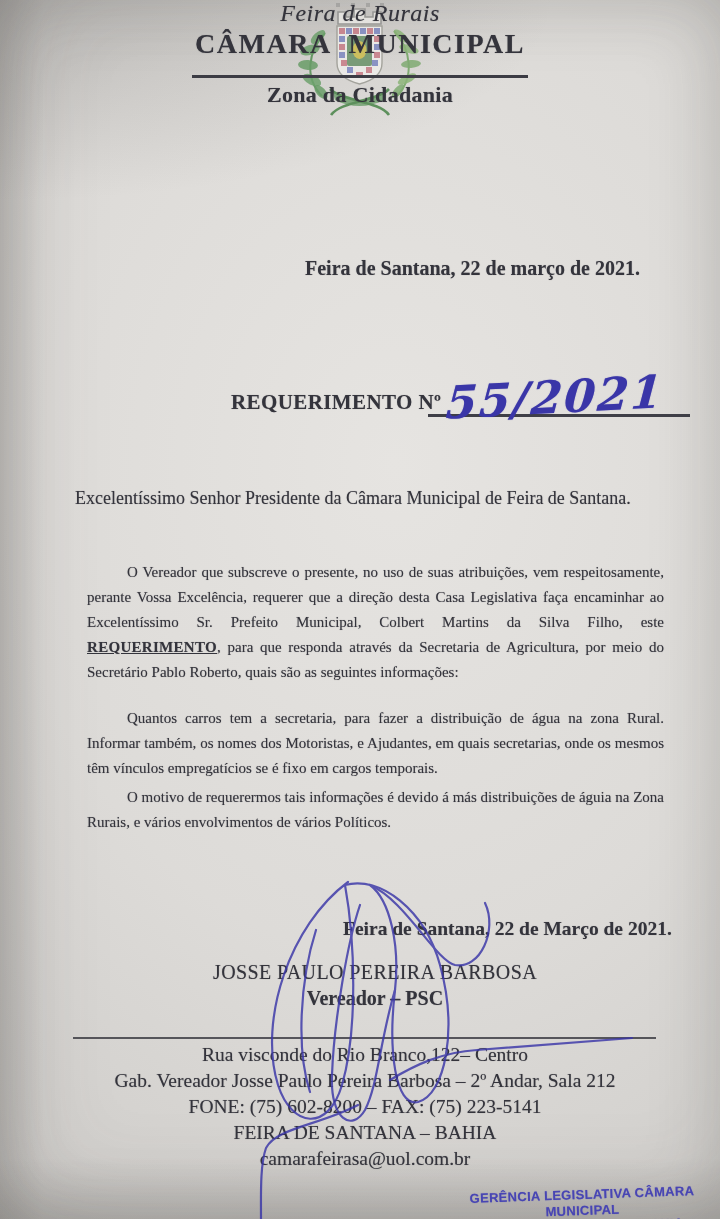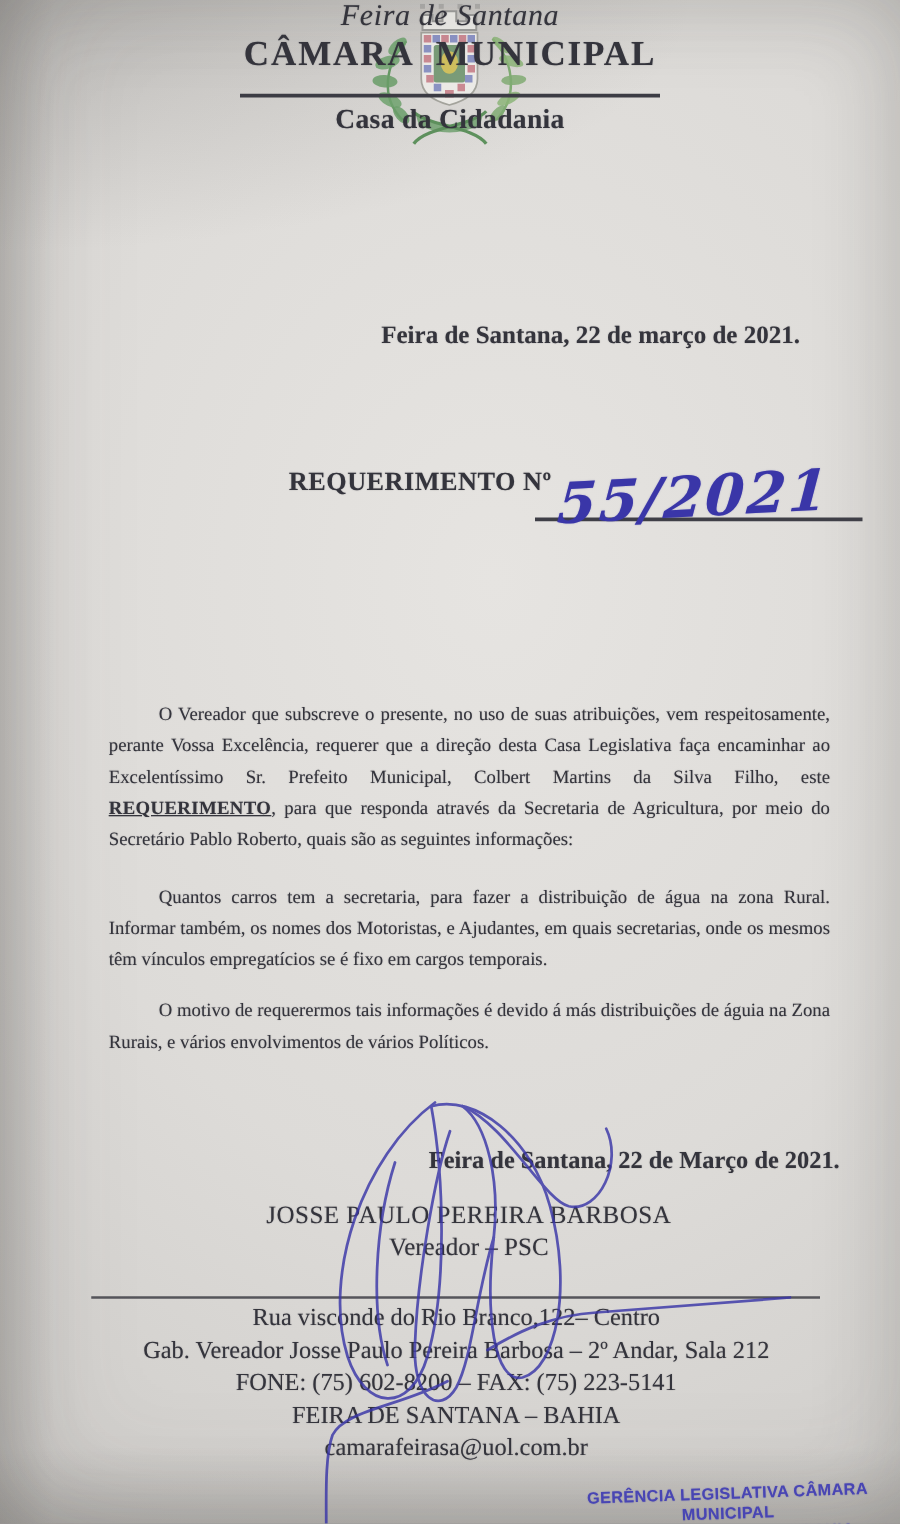--- a/index.html
+++ b/index.html
@@ -17,37 +17,37 @@
   .abs{position:absolute;}
   .scan{text-shadow:0 0 1px rgba(40,40,48,.4);}
   
   .hdr{left:0;top:136;width:720px;text-align:center;}
   .hdr-city{font-style:italic;font-size:24px;letter-spacing:.5px;}
   .hdr-org{display:inline-block;font-size:28px;font-weight:bold;letter-spacing:1.5px;word-spacing:10px;
            border-bottom:3px solid #3c3c44;padding:0 3px 15px 3px;margin-top:1px;}
   .hdr-sub{font-size:22px;font-weight:bold;margin-top:4px;letter-spacing:.3px;}
   .date-top{left:305px;top:257px;font-size:20px;font-weight:bold;}
   
-  .req-label{left:231px;top:373px;font-size:21px;font-weight:bold;letter-spacing:.4px;}
+  .req-label{left:231px;top:390px;font-size:21px;font-weight:bold;letter-spacing:.4px;}
   .req-line{left:428px;top:356px;width:262px;height:58px;border-bottom:3px solid #3f3f47;}
   .req-num{position:absolute;left:18px;bottom:-10px;font-family:"DejaVu Serif", serif;font-style:italic;
            font-size:45px;font-weight:bold;color:#3a36a8;transform:rotate(-3deg) skewX(-7deg);
            letter-spacing:2px;white-space:nowrap;text-shadow:0 0 1px rgba(58,54,168,.5);}
   .addressee{left:75px;top:488px;font-size:18px;width:600px;}
   
   .bodytxt{left:87px;top:560px;width:577px;font-size:15px;line-height:25px;text-align:justify;}
   .bodytxt p{margin:0 0 21px 0;text-indent:40px;}
-  .bodytxt p.p2{margin-bottom:16px;}
+  .bodytxt p.p2{margin-bottom:4px;}
   .bodytxt p.p3{margin-bottom:17px;}
   .term{font-weight:bold;text-decoration:underline;letter-spacing:.3px;}
   
   .date-sig{left:343px;top:918px;font-size:19.5px;font-weight:bold;}
   .signer{left:95px;top:961px;width:560px;text-align:center;}
   .signer-name{font-size:20px;letter-spacing:.4px;}
-  .signer-role{font-size:20px;font-weight:normal;margin-top:3px;}
+  .signer-role{font-size:20px;font-weight:bold;margin-top:3px;}
   .rule{left:73px;top:1037px;width:583px;border-top:2px solid rgba(52,52,60,.8);height:0;}
   
   .footer{left:35px;top:1042px;width:660px;text-align:center;font-size:19.5px;line-height:26px;}
   
   .stamp{left:440px;top:1187px;width:285px;text-align:center;transform:rotate(-2deg);
          font-family:"Liberation Sans", sans-serif;font-weight:bold;font-size:13px;line-height:16px;
          color:#4340b4;letter-spacing:.3px;text-shadow:0 0 1px rgba(67,64,180,.55);opacity:.95;}
   .sig-svg{left:230px;top:870px;}
   .crest{left:293px;top:3px;}
 </style>
@@ -105,32 +105,33 @@
       <ellipse cx="114" cy="76" rx="10" ry="4" fill="#79ab61" opacity=".85" transform="rotate(-26 114 76)"></ellipse>
       <ellipse cx="105" cy="88" rx="8.5" ry="3.8" fill="#6aa05a" opacity=".85" transform="rotate(-48 105 88)"></ellipse>
 
       <path d="M40,90 C55,99 78,99 93,90 L91,97 C75,105 58,105 42,97 Z" fill="#4f8f4f" opacity=".8"></path>
       <path d="M38,112 C48,98 85,98 96,86" fill="none" stroke="#3f7f3f" stroke-width="2.6"></path>
       <path d="M96,112 C86,98 49,98 37,86" fill="none" stroke="#3f7f3f" stroke-width="2.6"></path>
     </g>
   </svg>
 
   <div class="abs hdr scan">
-    <div class="hdr-city">Feira de Santana</div>
+    <div class="hdr-city">Feira de Rurais</div>
     <div><span class="hdr-org">CÂMARA MUNICIPAL</span></div>
-    <div class="hdr-sub">Casa da Cidadania</div>
+    <div class="hdr-sub">Zona da Cidadania</div>
   </div>
 
   <div class="abs date-top scan">Feira de Santana, 22 de março de 2021.</div>
 
   <div class="abs req-label scan">REQUERIMENTO Nº</div>
   <div class="abs req-line">
     <span class="req-num">55/2021</span>
   </div>
 
+  <div class="abs addressee scan">Excelentíssimo Senhor Presidente da Câmara Municipal de Feira de Santana.</div>
 
   <div class="abs bodytxt scan">
     <p class="p1"><span>O Vereador que subscreve o presente, no uso de suas atribuições, vem respeitosamente, perante Vossa Excelência, requerer que a direção desta Casa Legislativa faça encaminhar ao Excelentíssimo Sr. Prefeito Municipal, Colbert Martins da Silva Filho, este </span><span class="term">REQUERIMENTO</span><span>, para que responda através da Secretaria de Agricultura, por meio do Secretário Pablo Roberto, quais são as seguintes informações:</span></p>
     <p class="p2">Quantos carros tem a secretaria, para fazer a distribuição de água na zona Rural. Informar também, os nomes dos Motoristas, e Ajudantes, em quais secretarias, onde os mesmos têm vínculos empregatícios se é fixo em cargos temporais.</p>
     <p class="p3">O motivo de requerermos tais informações é devido á más distribuições de águia na Zona Rurais, e vários envolvimentos de vários Políticos.</p>
   </div>
 
   <div class="abs date-sig scan">Feira de Santana, 22 de Março de 2021.</div>
   <div class="abs signer">
     <div class="signer-name scan">JOSSE PAULO PEREIRA BARBOSA</div>

